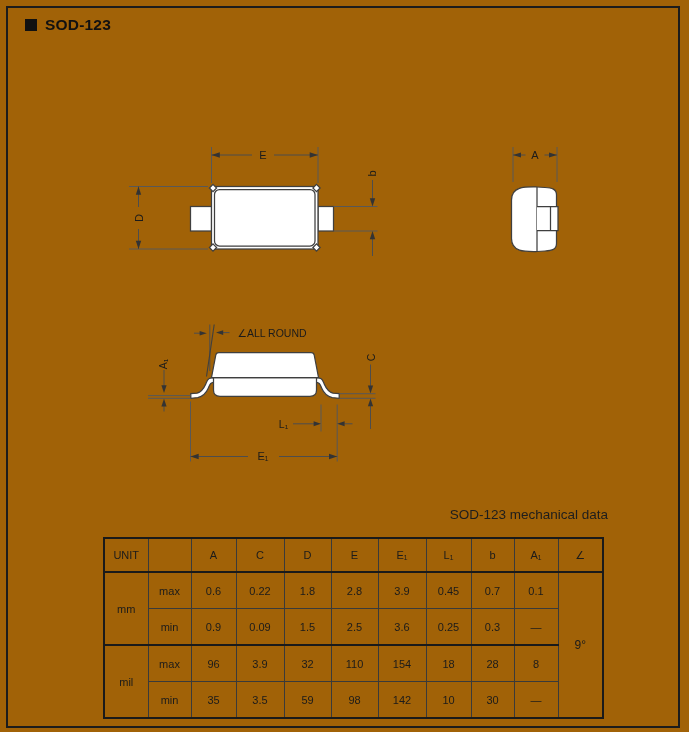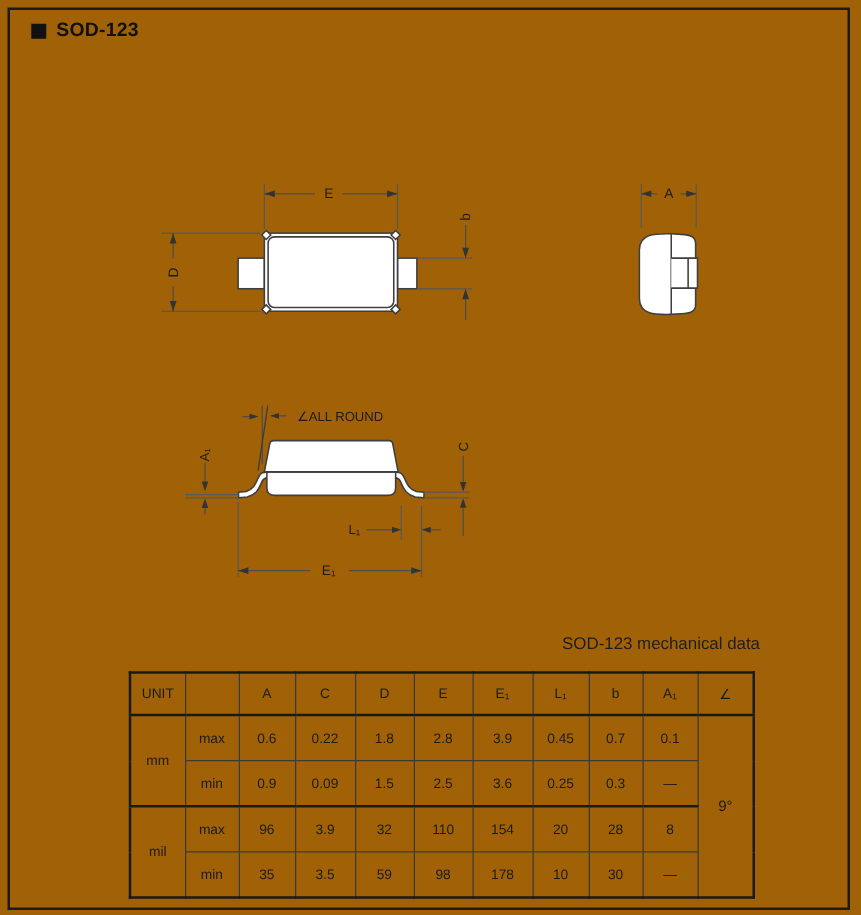--- a/index.html
+++ b/index.html
@@ -182,30 +182,30 @@
       <td>—</td>
     </tr>
     <tr class="grp">
       <td rowspan="2">mil</td>
       <td>max</td>
       <td>96</td>
       <td>3.9</td>
       <td>32</td>
       <td>110</td>
       <td>154</td>
-      <td>20</td>
+      <td>18</td>
       <td>28</td>
       <td>8</td>
     </tr>
     <tr>
       <td>min</td>
       <td>35</td>
       <td>3.5</td>
       <td>59</td>
       <td>98</td>
-      <td>178</td>
+      <td>142</td>
       <td>10</td>
       <td>30</td>
       <td>—</td>
     </tr>
   </tbody>
     </table>
 </div>
 
 </body></html>

